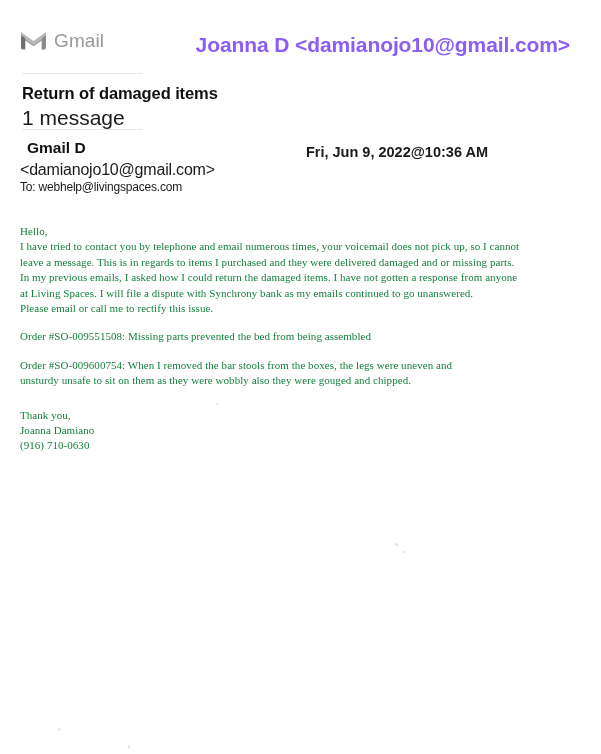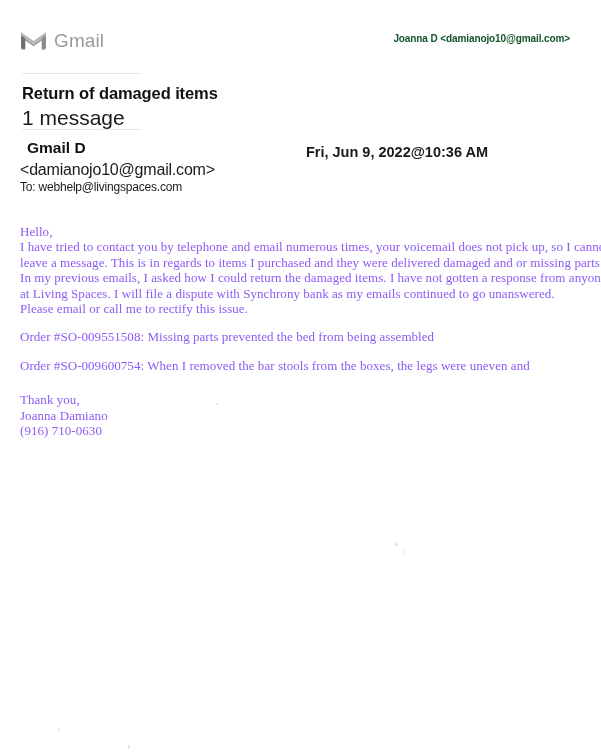--- a/index.html
+++ b/index.html
@@ -53,23 +53,23 @@
     color: #9a9a9a;
     letter-spacing: 0.1px;
     line-height: 1;
     font-weight: 400;
   }
 
   .account-line {
     position: absolute;
     right: 31px;
     top: 5px;
-    font-size: 10px;
+    font-size: 21px;
     font-weight: bold;
-    color: #14532d;
+    color: #8b5cf6;
     letter-spacing: -0.1px;
     white-space: nowrap;
   }
 
   .rule {
     position: absolute;
     background: #e9e9e9;
     height: 1px;
   }
   .rule-1 { left: 22px; top: 73px; width: 120px; }
@@ -137,23 +137,23 @@
     line-height: 18px;
   }
 
   
   .body-wrap {
     position: absolute;
     left: 20px;
     top: 224px;
     width: 560px;
     font-family: "Liberation Serif", "DejaVu Serif", serif;
-    font-size: 13px;
+    font-size: 11px;
     line-height: 15.4px;
-    color: #8b5cf6;
+    color: #15803d;
     letter-spacing: 0.05px;
   }
 
   .body-wrap p {
     margin: 0;
   }
 
   .gap-para { margin-top: 13px !important; }
   .gap-sign { margin-top: 19px !important; }
 
@@ -210,20 +210,21 @@
 
     <p class="nowrap">I have tried to contact you by telephone and email numerous times, your voicemail does not pick up, so I cannot</p>
     <p class="nowrap">leave a message. This is in regards to items I purchased and they were delivered damaged and or missing parts.</p>
     <p class="nowrap">In my previous emails, I asked how I could return the damaged items. I have not gotten a response from anyone</p>
     <p class="nowrap">at Living Spaces. I will file a dispute with Synchrony bank as my emails continued to go unanswered.</p>
     <p class="nowrap">Please email or call me to rectify this issue.</p>
 
     <p class="nowrap gap-para">Order #SO-009551508: Missing parts prevented the bed from being assembled</p>
 
     <p class="nowrap gap-para">Order #SO-009600754: When I removed the bar stools from the boxes, the legs were uneven and</p>
+    <p class="nowrap">unsturdy unsafe to sit on them as they were wobbly also they were gouged and chipped.</p>
 
     <p class="nowrap gap-sign">Thank you,</p>
     <p class="nowrap">Joanna Damiano</p>
     <p class="nowrap">(916) 710-0630</p>
 
   </div>
 
   <div class="speck" style="left:395px; top:543px; width:3px; height:3px;"></div>
   <div class="speck" style="left:403px; top:551px; width:2px; height:2px;"></div>
   <div class="speck" style="left:58px; top:728px; width:2px; height:3px;"></div>

